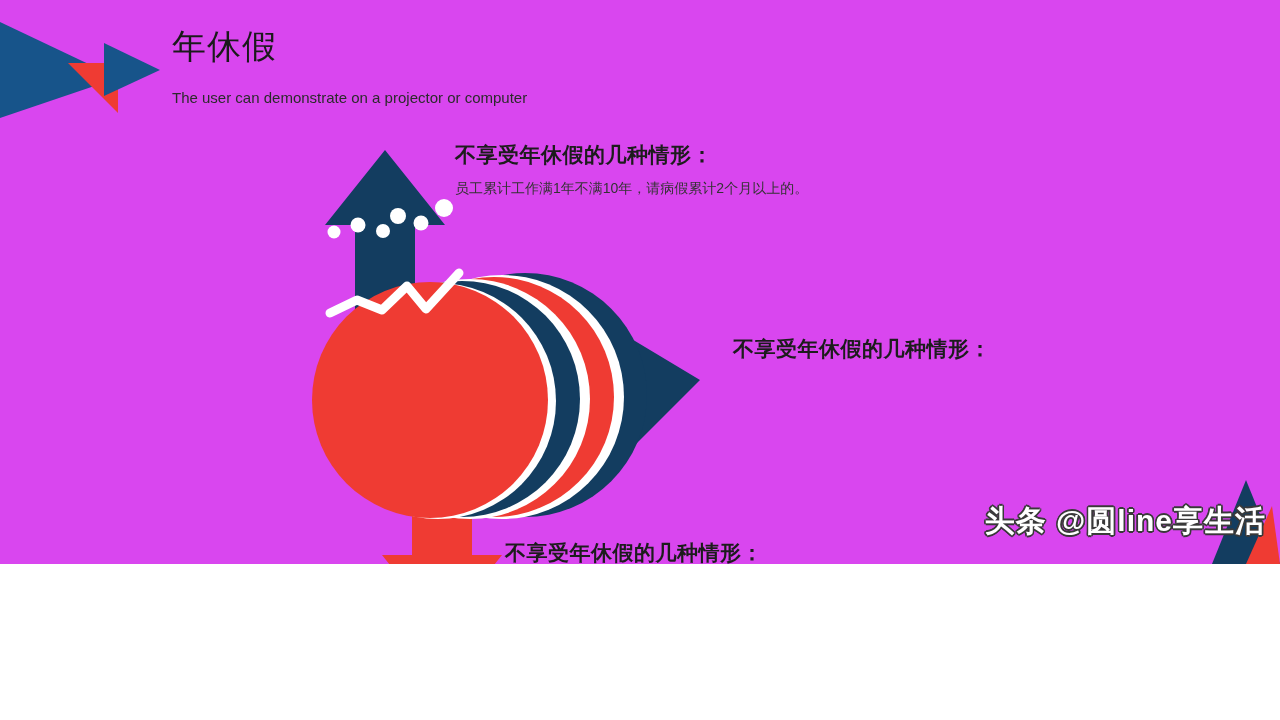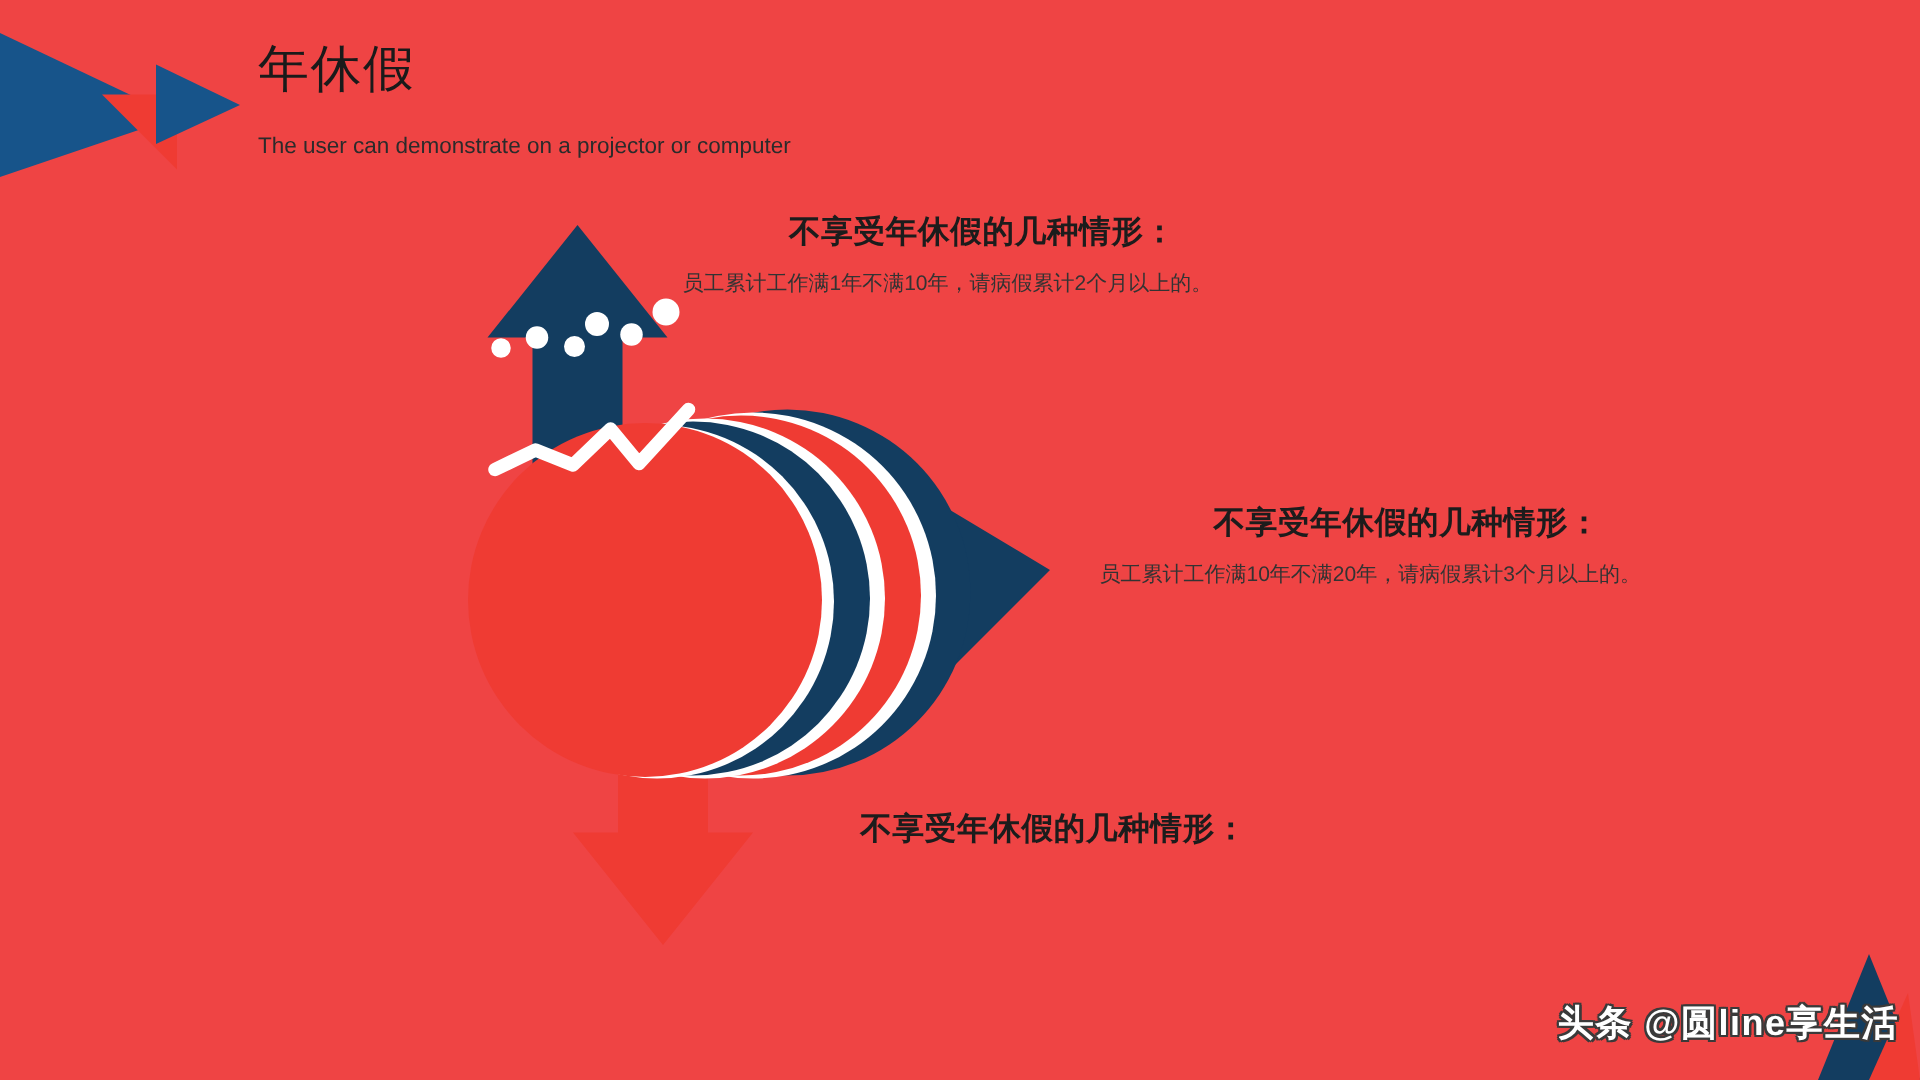--- a/index.html
+++ b/index.html
@@ -11,22 +11,22 @@
     height: 720px;
     background: #ffffff;
     font-family: "Liberation Sans", "DejaVu Sans", sans-serif;
     overflow: hidden;
     position: relative;
   }
   .slide {
     position: absolute;
     inset: 0;
     width: 1280px;
-    height: 720px;
-    background: #ef4444;
+    height: 564px;
+    background: #d946ef;
     overflow: hidden;
   }
 
   
   .deco-tl { position: absolute; top: 0; left: 0; width: 190px; height: 130px; }
 
   
   .header { position: absolute; left: 172px; top: 24px; }
   .header-title {
     font-size: 34px;
@@ -50,40 +50,39 @@
 
   
   .block { position: absolute; }
   .block-title {
     font-size: 21px;
     font-weight: bold;
     color: #1c1c1c;
     line-height: 30px;
     white-space: nowrap;
     letter-spacing: 0.5px;
-    text-align: center;
   }
   .block-body {
     font-size: 14px;
     color: #333333;
     line-height: 31px;
     font-weight: 400;
     margin-top: 3px;
   }
   .block-1 { left: 455px; top: 140px; width: 400px; }
   .block-2 { left: 733px; top: 334px; width: 410px; }
   .block-3 { left: 505px; top: 538px; width: 395px; }
 
   
   .deco-br { position: absolute; right: 0; bottom: 0; width: 120px; height: 90px; }
   .watermark {
     position: absolute;
     right: 14px;
     bottom: 22px;
-    font-size: 24px;
+    font-size: 30px;
     font-weight: bold;
     color: #ffffff;
     letter-spacing: 1px;
     white-space: nowrap;
     text-shadow:
       -1.4px -1.4px 0 #3a3a3a,  1.4px -1.4px 0 #3a3a3a,
       -1.4px  1.4px 0 #3a3a3a,  1.4px  1.4px 0 #3a3a3a,
        0 -1.6px 0 #3a3a3a, 0 1.6px 0 #3a3a3a,
       -1.6px 0 0 #3a3a3a, 1.6px 0 0 #3a3a3a;
   }
@@ -146,21 +145,20 @@
     </g>
   </svg>
 
   <div class="block block-1">
     <div class="block-title">不享受年休假的几种情形：</div>
     <div class="block-body">员工累计工作满1年不满10年，请病假累计2个月以上的。</div>
   </div>
 
   <div class="block block-2">
     <div class="block-title">不享受年休假的几种情形：</div>
-    <div class="block-body">员工累计工作满10年不满20年，请病假累计3个月以上的。</div>
   </div>
 
   <div class="block block-3">
     <div class="block-title">不享受年休假的几种情形：</div>
   </div>
 
   <svg class="deco-br" viewBox="0 0 120 90">
     <polygon points="52,90 86,6 120,90" fill="#133D60"></polygon>
     <polygon points="86,90 112,32 120,90" fill="#EF3B33"></polygon>
   </svg>

